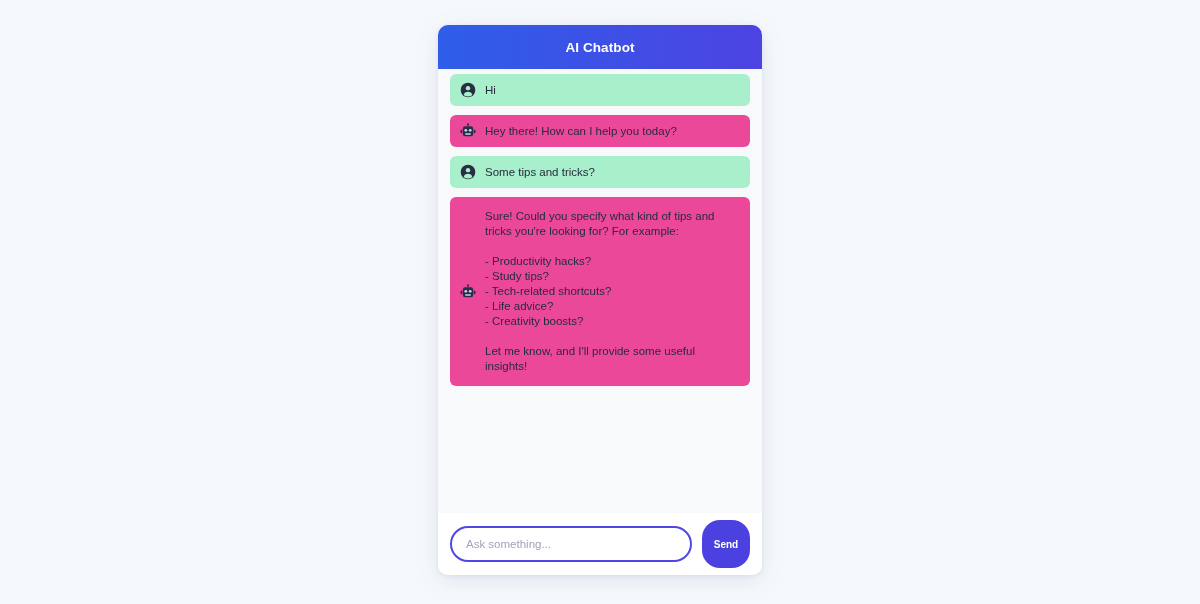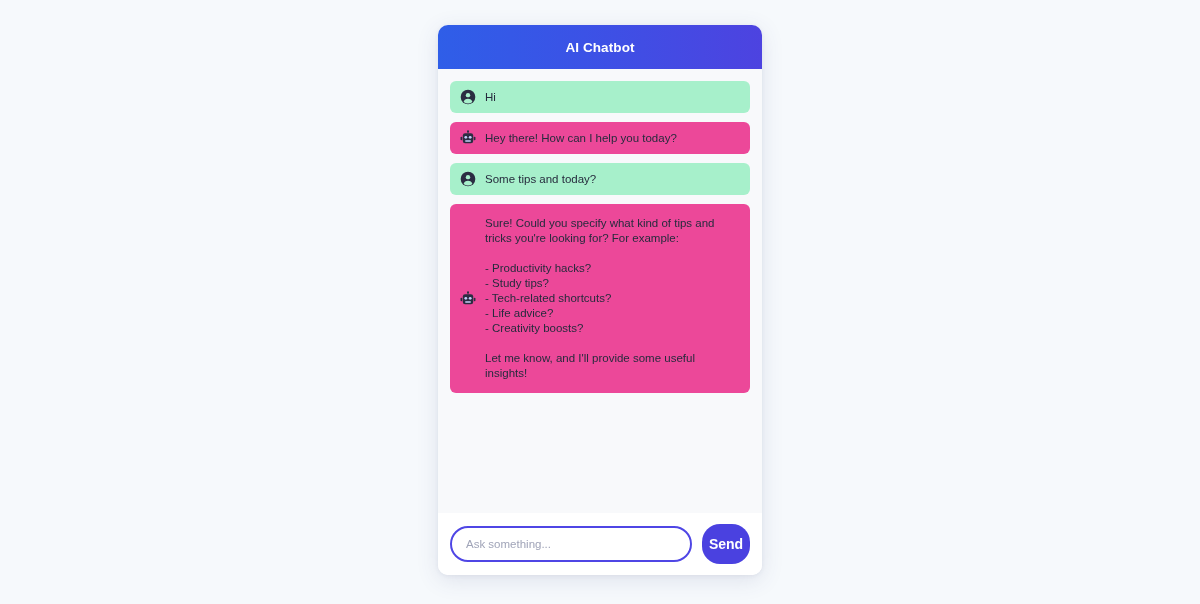--- a/index.html
+++ b/index.html
@@ -47,21 +47,21 @@
     color: #ffffff;
     font-size: 13.5px;
     font-weight: bold;
     letter-spacing: 0.1px;
   }
 
   
   .chat-body {
     flex: 1 1 auto;
     background: #f8f9fb;
-    padding: 12px 12px 0 12px;
+    padding: 5px 12px 0 12px;
     overflow: hidden;
   }
 
   .msg-row {
     display: flex;
     margin-bottom: 9px;
   }
 
   .bubble {
     width: 100%;
@@ -117,26 +117,26 @@
     font-family: "Liberation Sans", sans-serif;
     color: #262b3d;
     outline: none;
     background: #ffffff;
   }
 
   .chat-input::placeholder { color: #a0a4b8; }
 
   .send-button {
     flex: 0 0 48px;
-    height: 40px;
+    height: 48px;
     border: none;
     border-radius: 18px;
     background: #4a41e0;
     color: #ffffff;
-    font-size: 14px;
+    font-size: 10px;
     font-weight: bold;
     font-family: "Liberation Sans", sans-serif;
     cursor: pointer;
   }
 </style>
 </head>
 <body>
 
 <div class="chat-card">
 
@@ -179,21 +179,21 @@
 
     <div class="msg-row">
       <div class="bubble user">
         <span class="msg-icon">
           <svg width="16" height="16" viewBox="0 0 24 24">
             <circle cx="12" cy="12" r="11" fill="#2b2d42"></circle>
             <circle cx="12" cy="9.2" r="3.3" fill="#a7f0cb"></circle>
             <path d="M5.4 19.4a6.9 6.9 0 0 1 13.2 0 11 11 0 0 1-13.2 0z" fill="#a7f0cb"></path>
           </svg>
         </span>
-        <span class="msg-text">Some tips and today?</span>
+        <span class="msg-text">Some tips and tricks?</span>
       </div>
     </div>
 
     <div class="msg-row">
       <div class="bubble bot tall">
         <span class="msg-icon">
           <svg width="16" height="16" viewBox="0 0 24 24">
             <rect x="11.2" y="1.5" width="1.6" height="3.4" fill="#2b2d42"></rect>
             <circle cx="12" cy="1.8" r="1.5" fill="#2b2d42"></circle>
             <rect x="0.8" y="10" width="2.6" height="5.5" rx="1.2" fill="#2b2d42"></rect>

